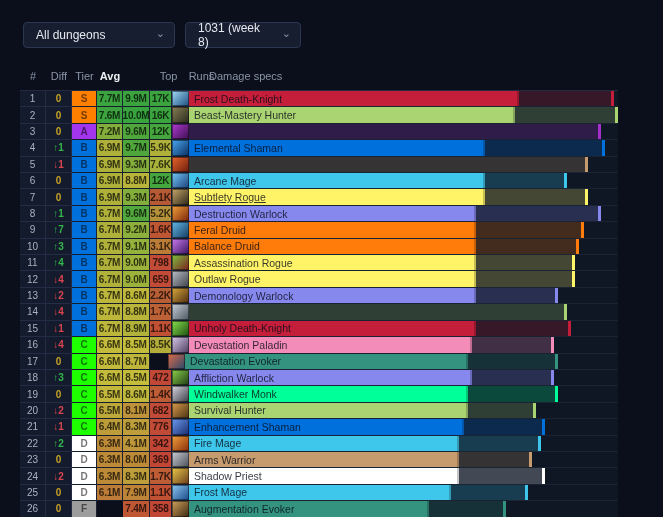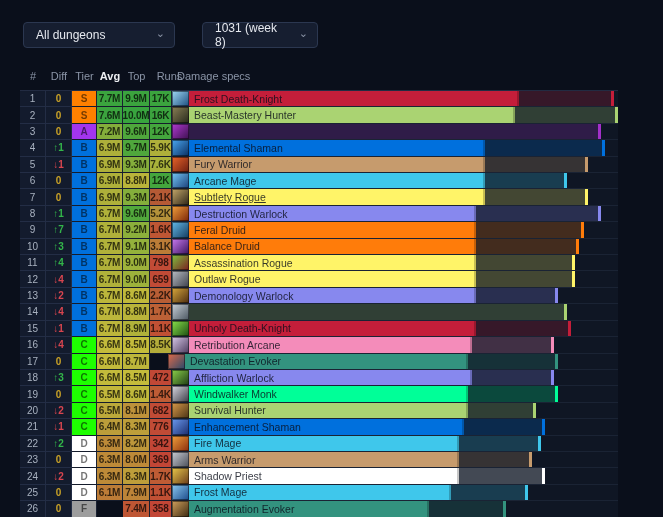--- a/index.html
+++ b/index.html
@@ -1,19 +1,19 @@
 <!DOCTYPE html>
 <html><head>
 <meta charset="utf-8">
 <style>
   html,body{margin:0;padding:0;background:#0A0F1B;width:663px;height:517px;overflow:hidden;
     font-family:"Liberation Sans",sans-serif;-webkit-font-smoothing:antialiased;}
   .app{position:relative;width:663px;height:517px;}
   
-  .toolbar{position:absolute;top:22px;left:23px;display:flex;gap:27px;border-radius:12px;}
+  .toolbar{position:absolute;top:22px;left:23px;display:flex;gap:10px;border-radius:12px;}
   .dropdown{height:26px;background:#161E30;border:1px solid #2B3750;border-radius:4px;
     display:flex;align-items:center;justify-content:space-between;box-sizing:border-box;
     padding:0 9px 0 12px;color:#E6E9EF;font-size:12px;cursor:pointer;}
   .chev{color:#8A94A6;font-size:11px;margin-left:8px;line-height:1;transform:translateY(-2px);}
   
   .thead{position:absolute;top:67px;left:20px;display:flex;height:18px;align-items:center;
     font-size:11px;color:#8A94A6;}
   .th{box-sizing:border-box;text-align:center;}
   .th.bold{color:#EDEFF2;font-weight:bold;}
   .th.left{text-align:left;padding-left:5px;}
@@ -54,21 +54,21 @@
       <span>1031 (week 8)</span>
       <span class="chev">⌄</span>
     </div>
   </div>
 
   <div class="thead" id="thead">
       <div class="th" style="width: 26px;">#</div>
       <div class="th" style="width: 26px;">Diff</div>
       <div class="th" style="width: 25px;">Tier</div>
       <div class="th bold" style="width: 26px;">Avg</div>
-      <div class="th" style="width: 27px;">Top</div>
+      <div class="th" style="width: 27px; margin-left: 32px;">Top</div>
       <div class="th" style="width: 39px;">Runs</div>
       <div class="th left" style="width: 429px; margin-left: -17px; padding-left: 5px;">Damage specs</div>
     </div>
 
   <div class="tbl" id="tbody">
       <div class="row">
         <div class="c dark num" style="width: 26px;">1</div>
         <div class="c dark diff zero" style="width: 26px;">0</div>
         <div class="c tier" style="width: 25px; background: rgb(255, 128, 0);">S</div>
         <div class="c heat" style="width: 26px; background: rgb(59, 164, 62);">7.7M</div>
@@ -142,23 +142,20 @@
         <div class="c tier" style="width: 25px; background: rgb(0, 112, 221);">B</div>
         <div class="c heat" style="width: 26px; background: rgb(174, 176, 58);">6.9M</div>
         <div class="c heat" style="width: 27px; background: rgb(132, 174, 59);">9.3M</div>
         <div class="c heat" style="width: 22px; background: rgb(169, 178, 58);">7.6K</div>
         <div class="c iconcell" style="width: 17px;">
           <div class="spicon" style="background: linear-gradient(135deg, rgb(232, 100, 42) 0%, rgb(107, 29, 16) 100%);"></div>
         </div>
         <div class="barwrap">
           <div class="bar-top" style="width: 399px; background: rgba(198, 155, 109, 0.22);"></div>
           <div class="bar-cap" style="left: 396px; background: rgb(198, 155, 109);"></div>
-          <div class="bar-avg" style="width: 296px; background: rgb(198, 155, 109);">
-            <span class="spec-label">Fury Warrior</span>
-          </div>
         </div>
       </div>
       <div class="row">
         <div class="c dark num" style="width: 26px;">6</div>
         <div class="c dark diff zero" style="width: 26px;">0</div>
         <div class="c tier" style="width: 25px; background: rgb(0, 112, 221);">B</div>
         <div class="c heat" style="width: 26px; background: rgb(174, 176, 58);">6.9M</div>
         <div class="c heat" style="width: 27px; background: rgb(185, 180, 58);">8.8M</div>
         <div class="c heat" style="width: 22px; background: rgb(68, 166, 61);">12K</div>
         <div class="c iconcell" style="width: 17px;">
@@ -338,21 +335,21 @@
         <div class="c heat" style="width: 26px; background: rgb(195, 187, 59);">6.6M</div>
         <div class="c heat" style="width: 27px; background: rgb(196, 188, 59);">8.5M</div>
         <div class="c heat" style="width: 22px; background: rgb(179, 172, 58);">8.5K</div>
         <div class="c iconcell" style="width: 17px;">
           <div class="spicon" style="background: linear-gradient(135deg, rgb(216, 200, 232) 0%, rgb(74, 58, 92) 100%);"></div>
         </div>
         <div class="barwrap">
           <div class="bar-top" style="width: 365px; background: rgba(244, 140, 186, 0.22);"></div>
           <div class="bar-cap" style="left: 362px; background: rgb(244, 140, 186);"></div>
           <div class="bar-avg" style="width: 283px; background: rgb(244, 140, 186);">
-            <span class="spec-label">Retribution Arcane</span>
+            <span class="spec-label">Devastation Paladin</span>
           </div>
         </div>
       </div>
       <div class="row">
         <div class="c dark num" style="width: 26px;">17</div>
         <div class="c dark diff zero" style="width: 26px;">0</div>
         <div class="c tier" style="width: 25px; background: rgb(30, 255, 0);">C</div>
         <div class="c heat" style="width: 26px; background: rgb(195, 187, 59);">6.6M</div>
         <div class="c heat" style="width: 27px; background: rgb(189, 182, 59);">8.7M</div>
         <div class="c heat" style="width: 18px; background: rgb(190, 86, 52); margin-top: 40px;">1.5K</div>
@@ -437,21 +434,21 @@
           <div class="bar-avg" style="width: 275px; background: rgb(0, 112, 221);">
             <span class="spec-label">Enhancement Shaman</span>
           </div>
         </div>
       </div>
       <div class="row">
         <div class="c dark num" style="width: 26px;">22</div>
         <div class="c dark diff up" style="width: 26px;">↑2</div>
         <div class="c tier" style="width: 25px; background: rgb(255, 255, 255);">D</div>
         <div class="c heat" style="width: 26px; background: rgb(189, 138, 56);">6.3M</div>
-        <div class="c heat" style="width: 27px; background: rgb(189, 151, 58);">8.2M</div>
+        <div class="c heat" style="width: 27px; background: rgb(189, 151, 58);">4.1M</div>
         <div class="c heat" style="width: 22px; background: rgb(194, 70, 54);">342</div>
         <div class="c iconcell" style="width: 17px;">
           <div class="spicon" style="background: linear-gradient(135deg, rgb(240, 160, 60) 0%, rgb(138, 44, 12) 100%);"></div>
         </div>
         <div class="barwrap">
           <div class="bar-top" style="width: 352px; background: rgba(63, 199, 235, 0.22);"></div>
           <div class="bar-cap" style="left: 349px; background: rgb(63, 199, 235);"></div>
           <div class="bar-avg" style="width: 270px; background: rgb(63, 199, 235);">
             <span class="spec-label">Fire Mage</span>
           </div>

